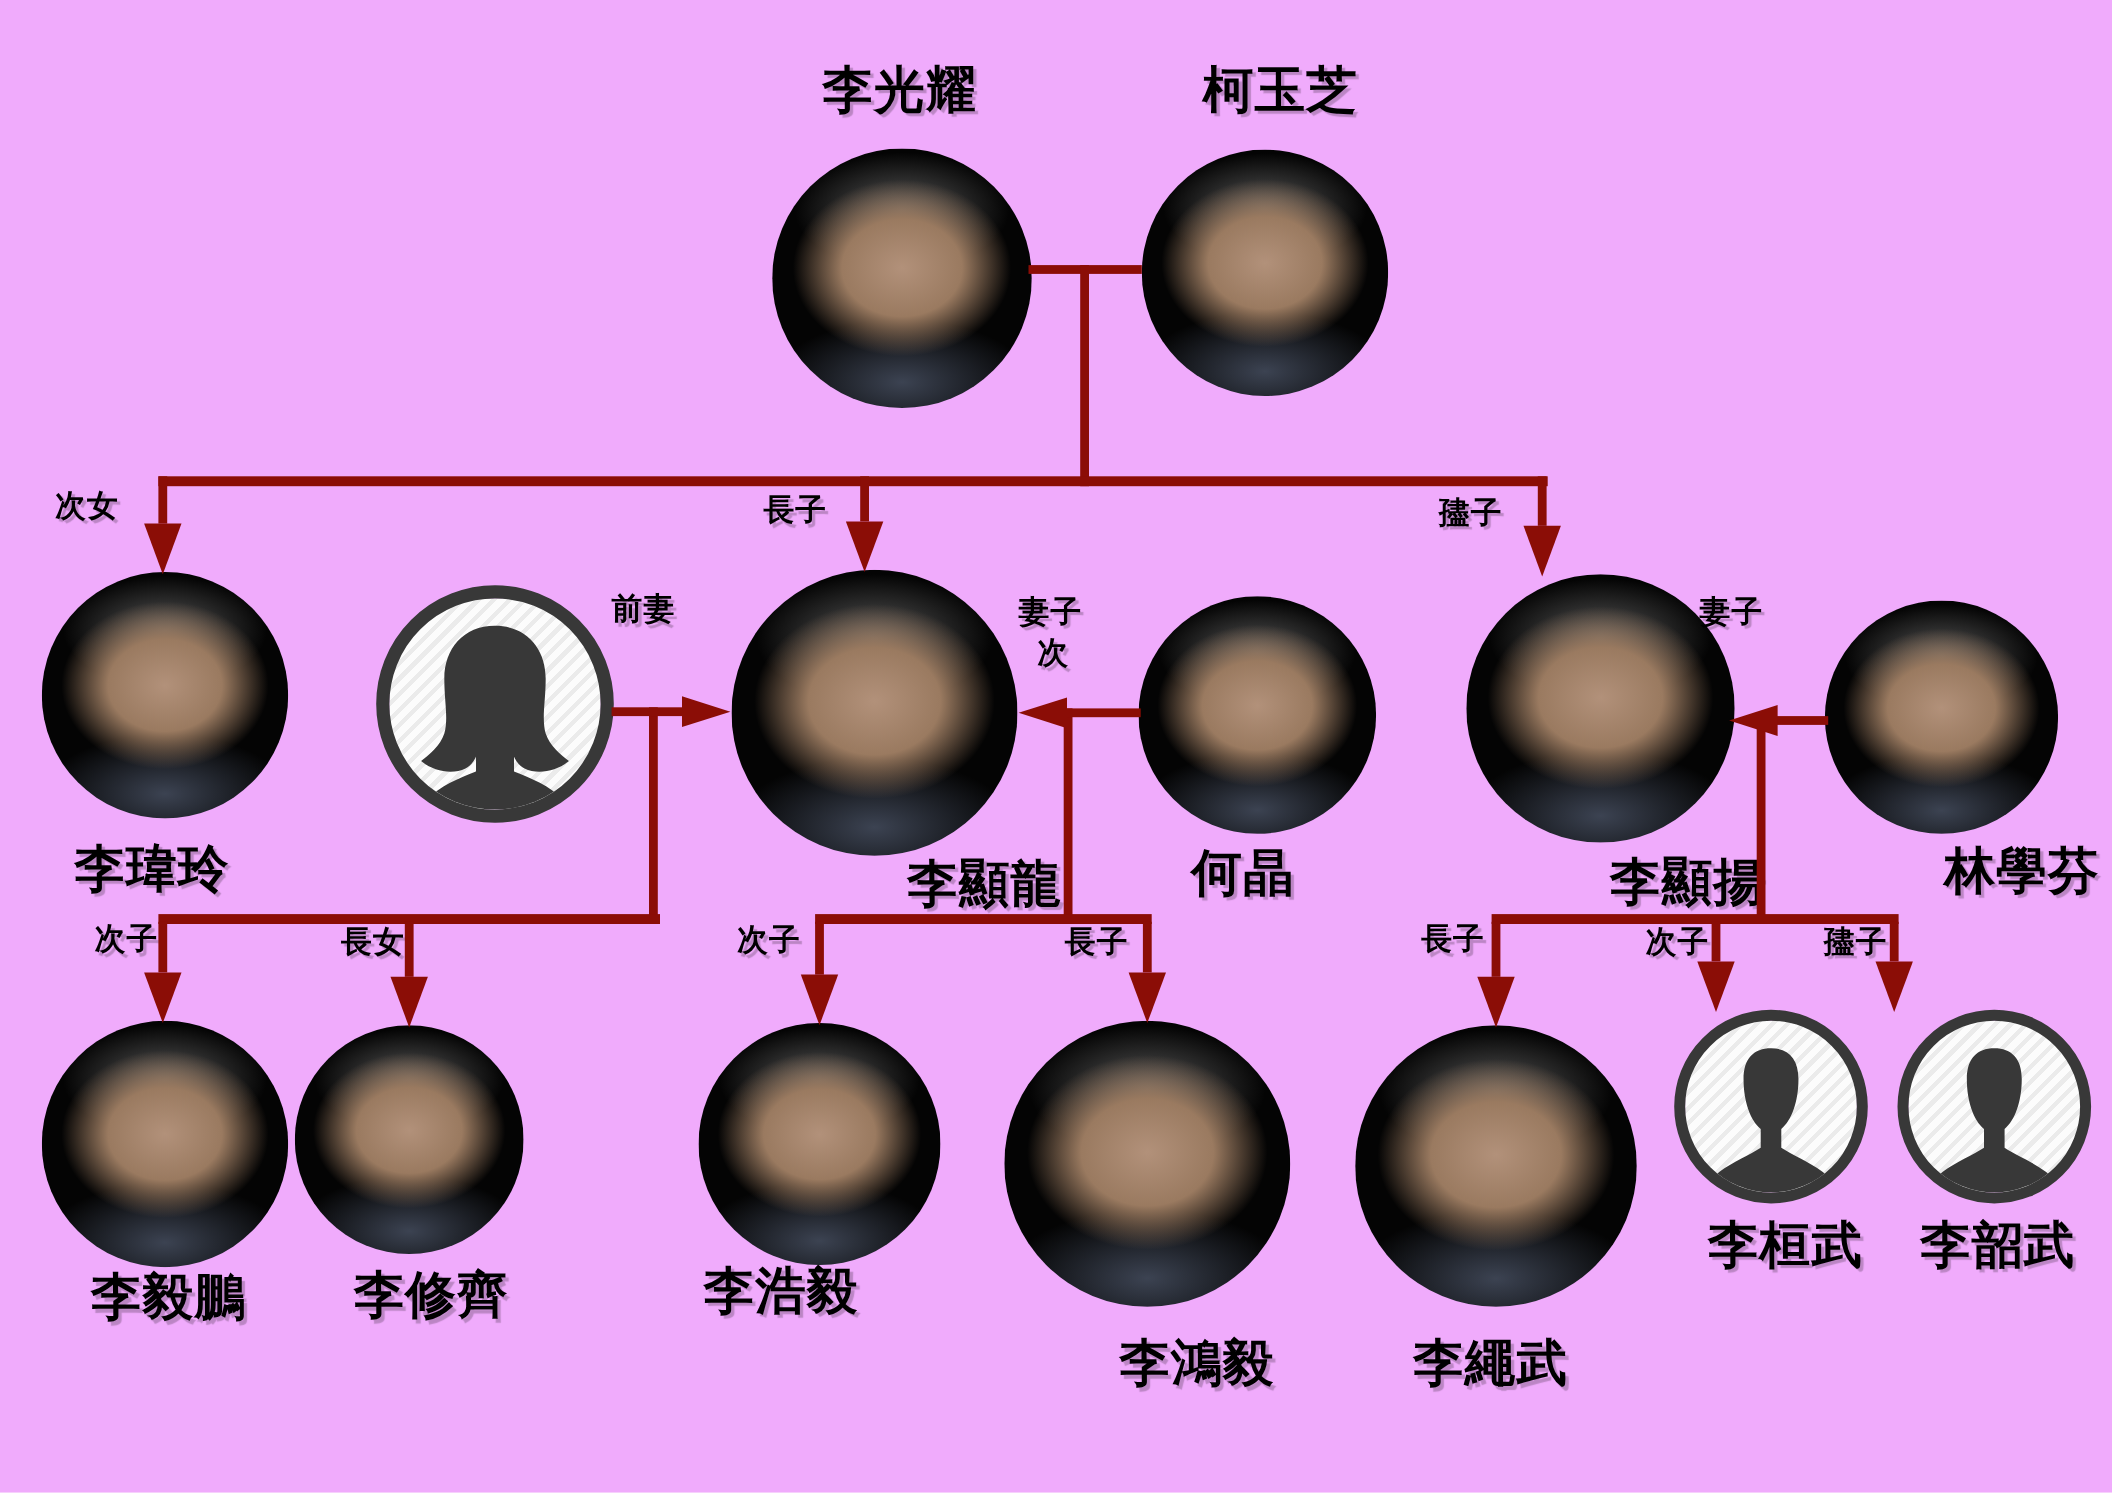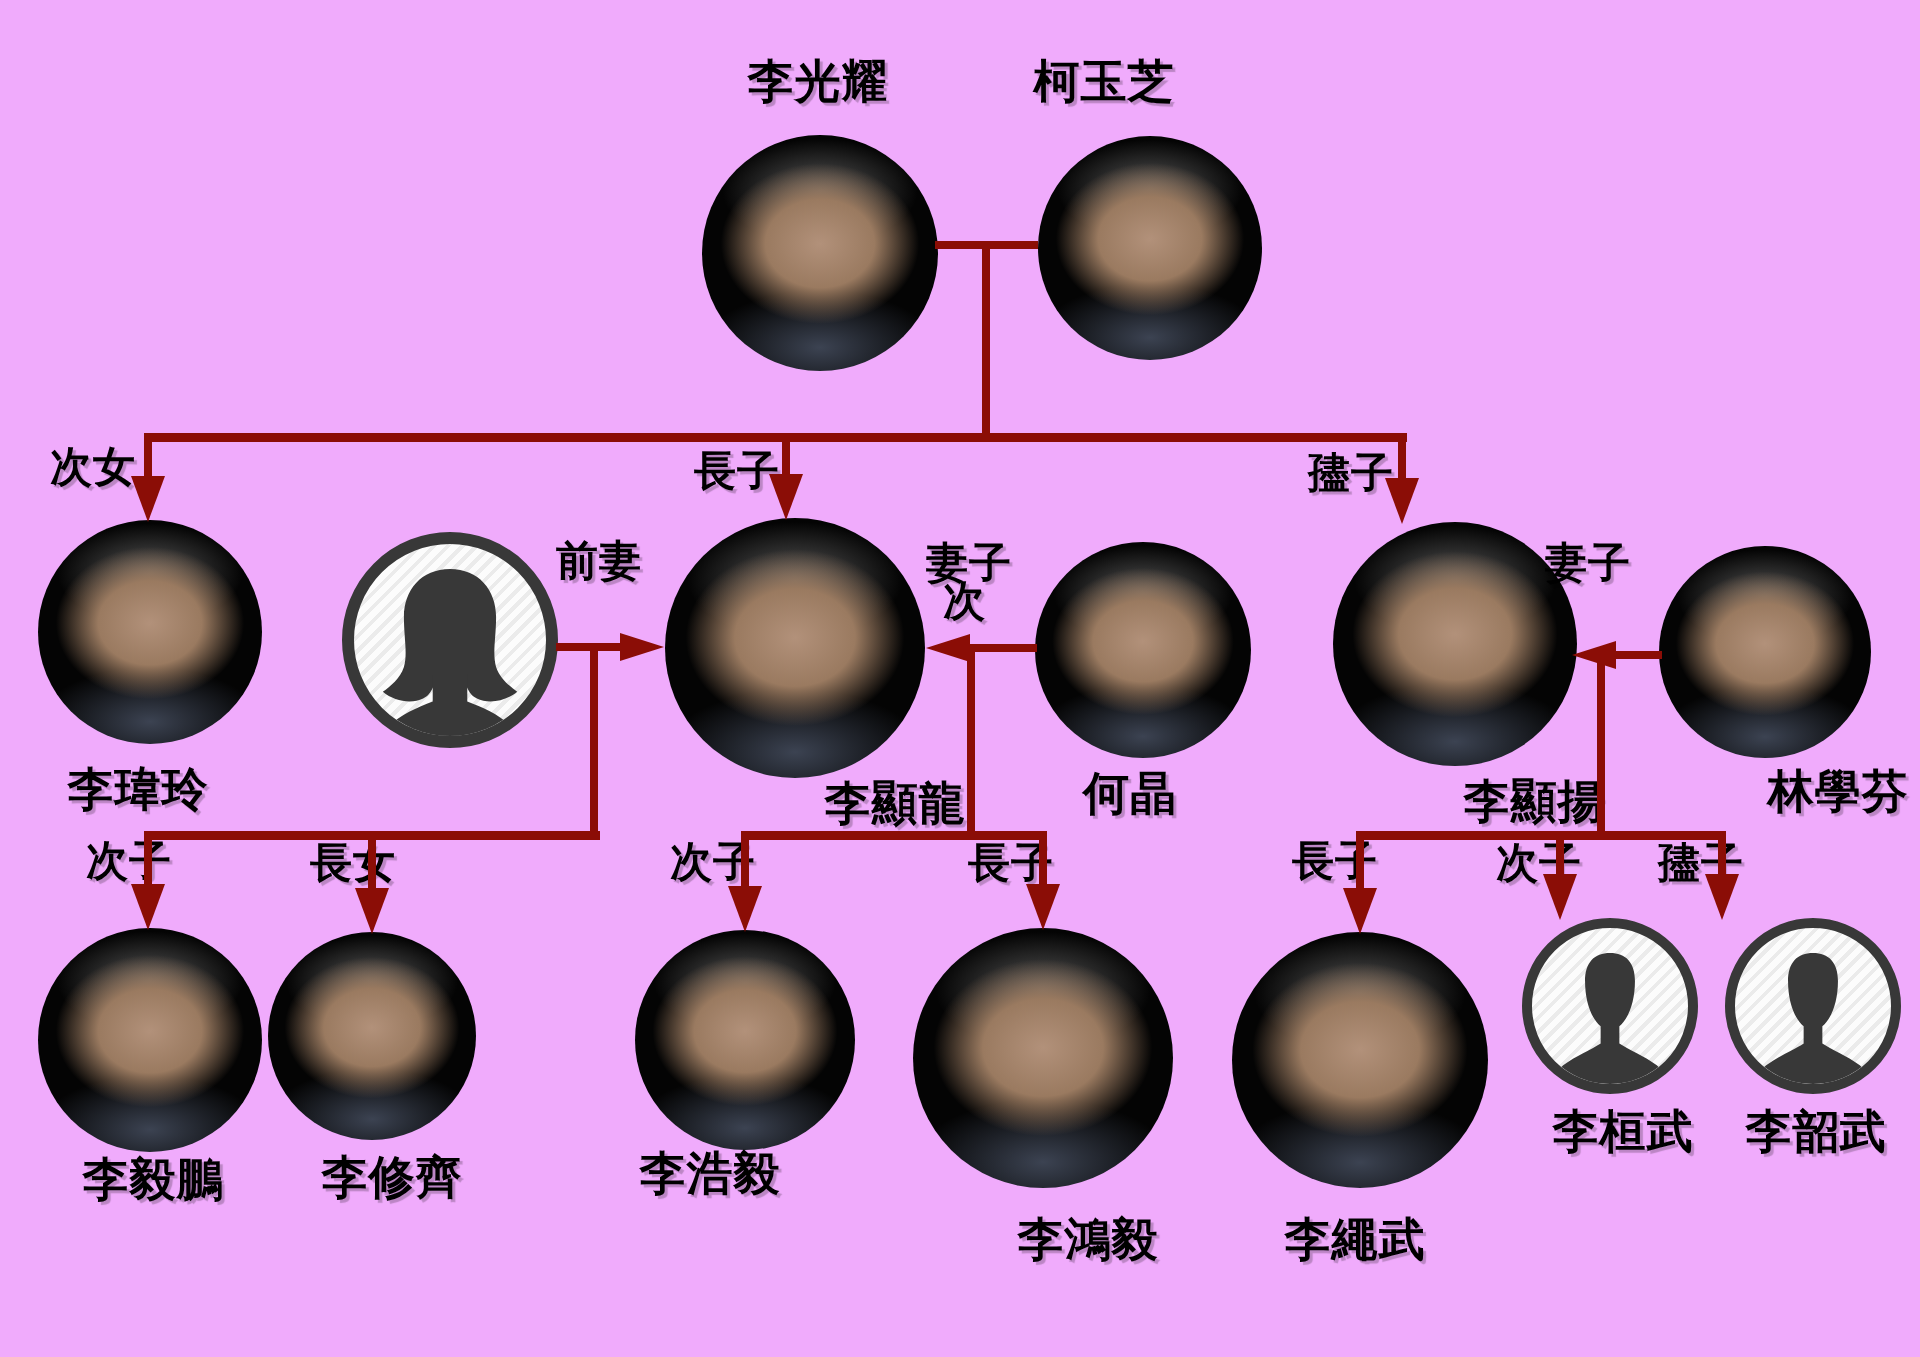--- a/index.html
+++ b/index.html
@@ -22,21 +22,21 @@
     overflow:hidden;
   }
   .sil .icon-wrap { position:absolute; inset:0; display:block; }
   .sil svg { width:100%; height:100%; display:block; }
   .pname {
     position:absolute; transform:translateX(-50%);
     font-size:46px; font-weight:900; color:var(--ink); white-space:nowrap;
     letter-spacing:1px; text-shadow:3px 3px 1px rgba(0,0,0,0.22); line-height:1;
   }
   .rlabel {
-    position:absolute; font-size:42px; font-weight:900; color:var(--ink);
+    position:absolute; font-size:28px; font-weight:900; color:var(--ink);
     white-space:nowrap; letter-spacing:1px;
     text-shadow:3px 3px 1px rgba(0,0,0,0.22); line-height:1;
   }
   .seg { position:absolute; background:var(--line); }
   .ah-down { position:absolute; width:0; height:0;
     border-left:17px solid transparent; border-right:17px solid transparent;
     border-top:46px solid var(--line); }
   .ah-left { position:absolute; width:0; height:0;
     border-top:14px solid transparent; border-bottom:14px solid transparent;
     border-right:44px solid var(--line); }
@@ -44,21 +44,21 @@
     border-top:14px solid transparent; border-bottom:14px solid transparent;
     border-left:44px solid var(--line); }
 </style>
 </head>
 <body>
 
 <div id="stage">
     <div class="node photo" style="left: 702px; top: 135px; width: 236px; height: 236px;"></div>
     <div class="pname" style="left: 818px; top: 58px;">李光耀</div>
     <div class="node photo" style="left: 1038px; top: 136px; width: 224px; height: 224px;"></div>
-    <div class="pname" style="left: 1104px; top: 58px;">柯玉芝</div>
+    <div class="pname" style="left: 1164px; top: 58px;">柯玉芝</div>
     <div class="node photo" style="left: 38px; top: 520px; width: 224px; height: 224px;"></div>
     <div class="pname" style="left: 138px; top: 766px; text-align: right;">李瑋玲</div>
     <div class="node sil" style="left: 342px; top: 532px; width: 216px; height: 216px; border-width: 12px;">
       <span class="icon-wrap">
         <svg viewBox="0 0 100 100" preserveAspectRatio="xMidYMid slice">
           <path fill="#383838" d="M50,13 C35,13 26,24 26,38 C26,49 28,57 26,64 C24,70 19,74 15,77 C21,82 30,83.5 36,80.5 C39,79 41,76 42,72 C44.5,73.5 47,74 50,74 C53,74 55.5,73.5 58,72 C59,76 61,79 64,80.5 C70,83.5 79,82 85,77 C81,74 76,70 74,64 C72,57 74,49 74,38 C74,24 65,13 50,13 Z"></path>
           <path fill="#383838" d="M41,68 L41,82 C33,85 24,89 18,95 C16,97 15,98.5 15,100 L85,100 C85,98.5 84,97 82,95 C76,89 67,85 59,82 L59,68 Z"></path>
         </svg>
       </span>
     </div>

